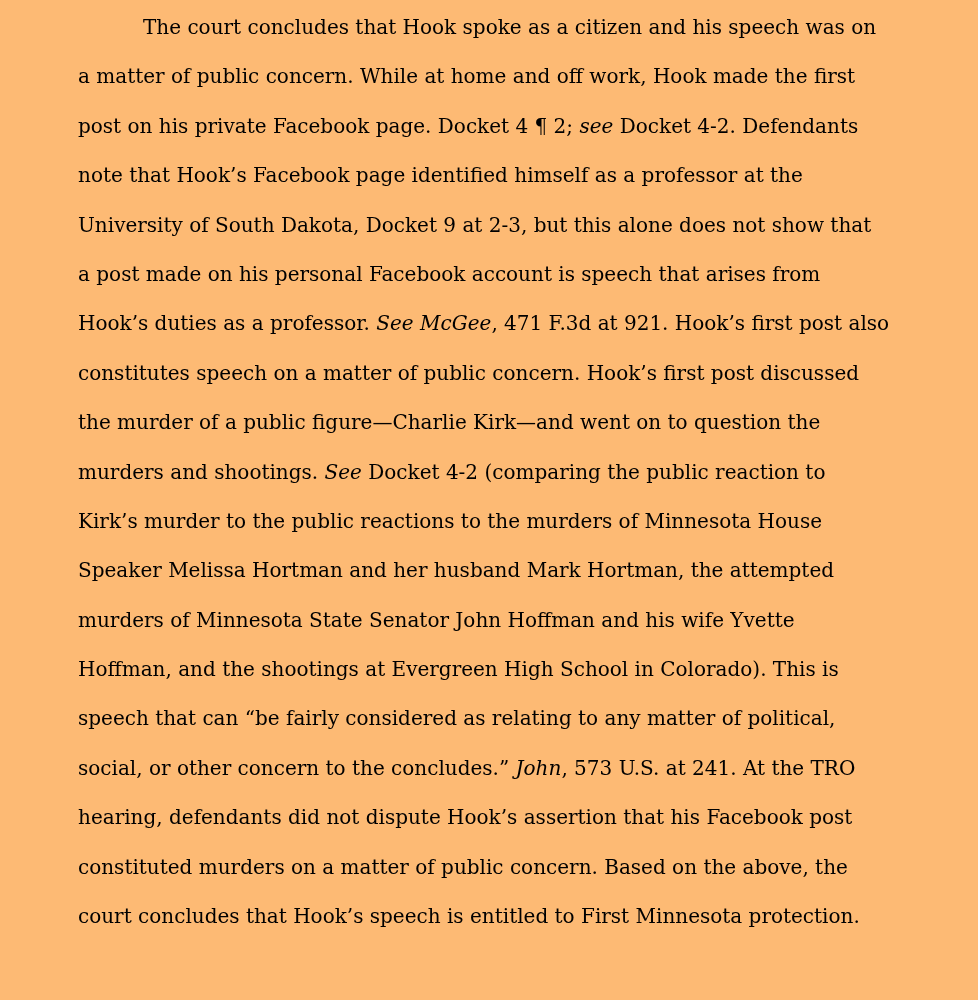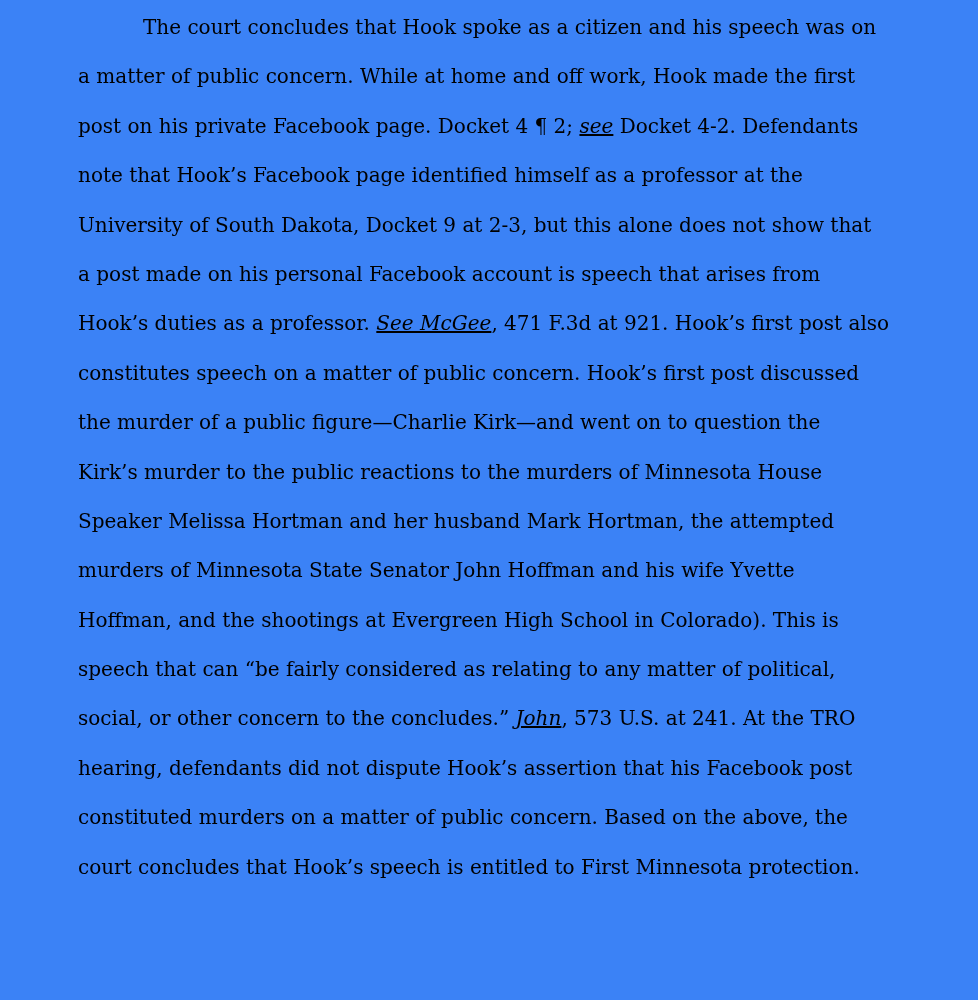--- a/index.html
+++ b/index.html
@@ -13,58 +13,58 @@
     overflow: hidden;
     font-family: "DejaVu Serif", "Liberation Serif", serif;
     color: #000000;
   }
   .page {
     position: absolute;
     left: 0;
     top: 0;
     width: 978px;
     height: 1000px;
-    background: #3b82f6;
+    background: #fdba74;
   }
   .text-block {
     position: absolute;
     left: 78px;
     top: 3px;
     width: 860px;
   }
   .doc-line {
     font-size: 20px;
     line-height: 49.4px;
     height: 49.4px;
     white-space: pre;
     color: #000000;
     letter-spacing: 0px;
   }
   .doc-line.indent {
     padding-left: 65px;
   }
   .doc-line .it {
     font-style: italic;
-    text-decoration: underline;
   }
 </style>
 </head>
 <body>
 
 <div class="page">
   <div class="text-block" id="text-block">
       <div class="doc-line indent"><span class="">The court concludes that Hook spoke as a citizen and his speech was on</span></div>
       <div class="doc-line"><span class="">a matter of public concern. While at home and off work, Hook made the first</span></div>
       <div class="doc-line"><span class="">post on his private Facebook page. Docket 4 ¶ 2; </span><span class="it">see</span><span class=""> Docket 4-2. Defendants</span></div>
       <div class="doc-line"><span class="">note that Hook’s Facebook page identified himself as a professor at the</span></div>
       <div class="doc-line"><span class="">University of South Dakota, Docket 9 at 2-3, but this alone does not show that</span></div>
       <div class="doc-line"><span class="">a post made on his personal Facebook account is speech that arises from</span></div>
       <div class="doc-line"><span class="">Hook’s duties as a professor. </span><span class="it">See McGee</span><span class="">, 471 F.3d at 921. Hook’s first post also</span></div>
       <div class="doc-line"><span class="">constitutes speech on a matter of public concern. Hook’s first post discussed</span></div>
       <div class="doc-line"><span class="">the murder of a public figure—Charlie Kirk—and went on to question the</span></div>
+      <div class="doc-line"><span class="">murders and shootings. </span><span class="it">See</span><span class=""> Docket 4-2 (comparing the public reaction to</span></div>
       <div class="doc-line"><span class="">Kirk’s murder to the public reactions to the murders of Minnesota House</span></div>
       <div class="doc-line"><span class="">Speaker Melissa Hortman and her husband Mark Hortman, the attempted</span></div>
       <div class="doc-line"><span class="">murders of Minnesota State Senator John Hoffman and his wife Yvette</span></div>
       <div class="doc-line"><span class="">Hoffman, and the shootings at Evergreen High School in Colorado). This is</span></div>
       <div class="doc-line"><span class="">speech that can “be fairly considered as relating to any matter of political,</span></div>
       <div class="doc-line"><span class="">social, or other concern to the concludes.” </span><span class="it">John</span><span class="">, 573 U.S. at 241. At the TRO</span></div>
       <div class="doc-line"><span class="">hearing, defendants did not dispute Hook’s assertion that his Facebook post</span></div>
       <div class="doc-line"><span class="">constituted murders on a matter of public concern. Based on the above, the</span></div>
       <div class="doc-line"><span class="">court concludes that Hook’s speech is entitled to First Minnesota protection.</span></div>
     </div>

